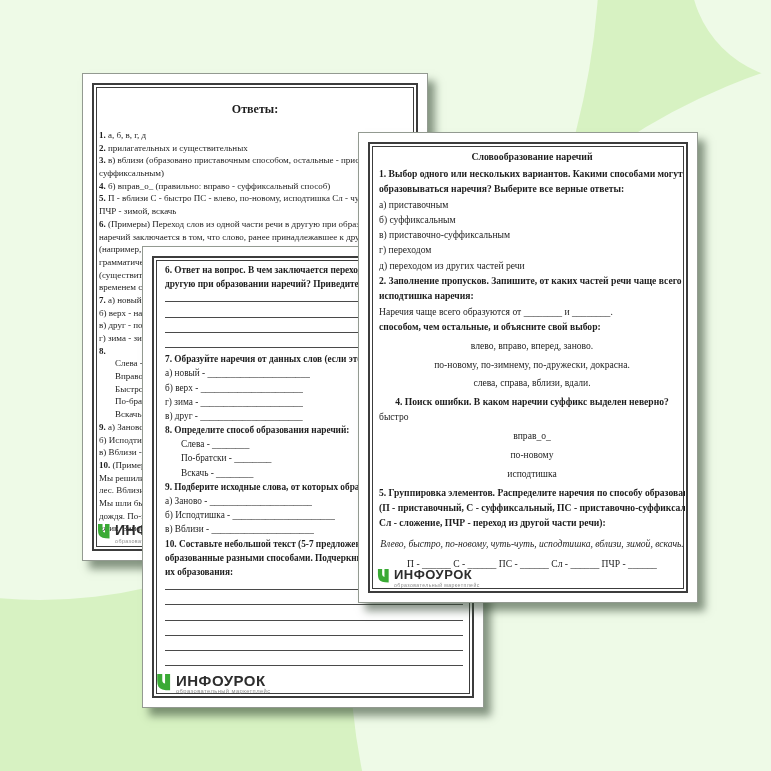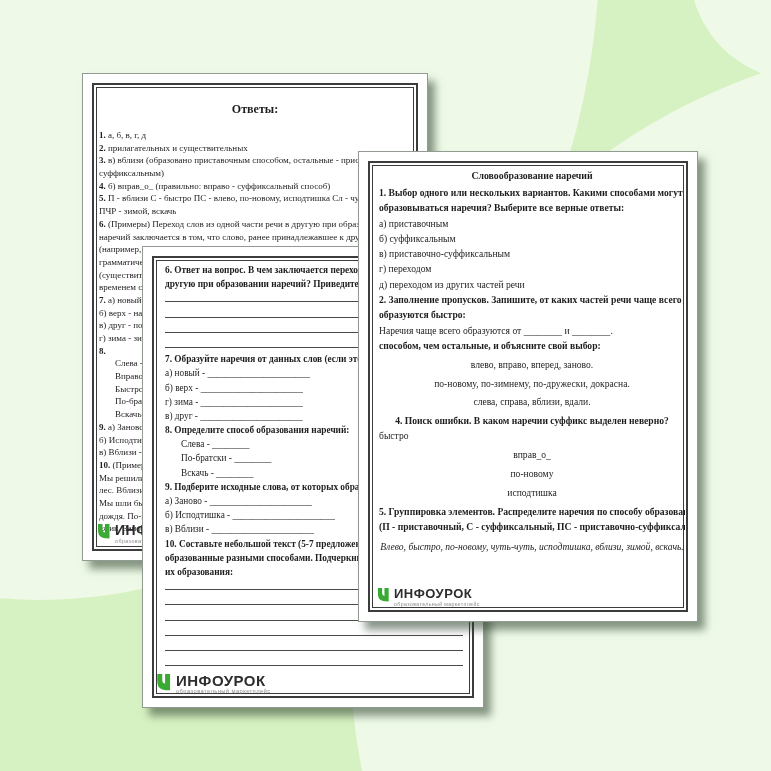--- a/index.html
+++ b/index.html
@@ -38,21 +38,21 @@
   .p1 .ptitle{font-size:12px;margin:14px 0 12px 0;}
   .p1 .ln{line-height:12.7px;height:12.7px;}
 
   
   .p2{left:142px;top:246px;width:340px;height:460px;z-index:2;}
   .p2 .content{left:22px;top:16px;right:14px;bottom:12px;font-size:9.3px;}
   .p2 .ln{line-height:14.2px;height:14.2px;}
   .p2 .ln.rule{height:10px;margin:0 6px 4.2px 0;border-bottom:1px solid #4a4a4a;}
 
   
-  .p3{left:358px;top:151px;width:338px;height:469px;z-index:3;}
+  .p3{left:358px;top:132px;width:338px;height:469px;z-index:3;}
   .p3 .content{left:20px;top:12px;right:12px;bottom:12px;font-size:9.6px;}
   .p3 .ptitle{font-size:9.8px;margin:6px 0 4px 0;}
   .p3 .ln{line-height:15.3px;height:15.3px;}
   .p3 .g{margin-top:3.5px;text-align:center;}
   .p3 .ctr{margin-top:5px;}
 
   
   .logo{position:absolute;display:flex;align-items:flex-start;gap:3px;}
   .logo svg{display:block;}
   .logo .txt{display:flex;flex-direction:column;}
@@ -250,21 +250,21 @@
         <div class="ln"><span>б) суффиксальным</span></div>
 
         <div class="ln"><span>в) приставочно-суффиксальным</span></div>
 
         <div class="ln"><span>г) переходом</span></div>
 
         <div class="ln"><span>д) переходом из других частей речи</span></div>
 
         <div class="ln h"><span>2. Заполнение пропусков. Запишите, от каких частей речи чаще всего</span></div>
 
-        <div class="ln h"><span>образуются быстро:</span></div>
+        <div class="ln h"><span>исподтишка наречия:</span></div>
 
         <div class="ln"><span>Наречия чаще всего образуются от ________ и ________.</span></div>
 
 
         <div class="ln h"><span>способом, чем остальные, и объясните свой выбор:</span></div>
 
         <div class="ln g"><span>влево, вправо, вперед, заново.</span></div>
 
         <div class="ln g"><span>по-новому, по-зимнему, по-дружески, докрасна.</span></div>
 
@@ -277,23 +277,25 @@
         <div class="ln g"><span>вправ_о_</span></div>
 
         <div class="ln g"><span>по-новому</span></div>
 
         <div class="ln g"><span>исподтишка</span></div>
 
         <div class="ln h g"><span>5. Группировка элементов. Распределите наречия по способу образования</span></div>
 
         <div class="ln h"><span>(П - приставочный, С - суффиксальный, ПС - приставочно-суффиксальный,</span></div>
 
+        <div class="ln h"><span>Сл - сложение, ПЧР - переход из другой части речи):</span></div>
 
         <div class="ln i ctr"><span>Влево, быстро, по-новому, чуть-чуть, исподтишка, вблизи, зимой, вскачь.</span></div>
 
+        <div class="ln ctr"><span>П - ______ С - ______ ПС - ______ Сл - ______ ПЧР - ______</span></div>
       </div>
   </div>
   <div class="logo logo-p3">
     <svg width="14" height="16" viewBox="0 0 30 34">
       <path d="M2 2 L11 2 L11 13 Q11 18 16 19 L16 2 L25 2 L25 31 Q8 31 4 24 Q2 20 2 14 Z" fill="#3aaa35"></path>
     </svg>
     <span class="txt">
       <span class="brand">ИНФОУРОК</span>
       <span class="tag">образовательный маркетплейс</span>
     </span>

